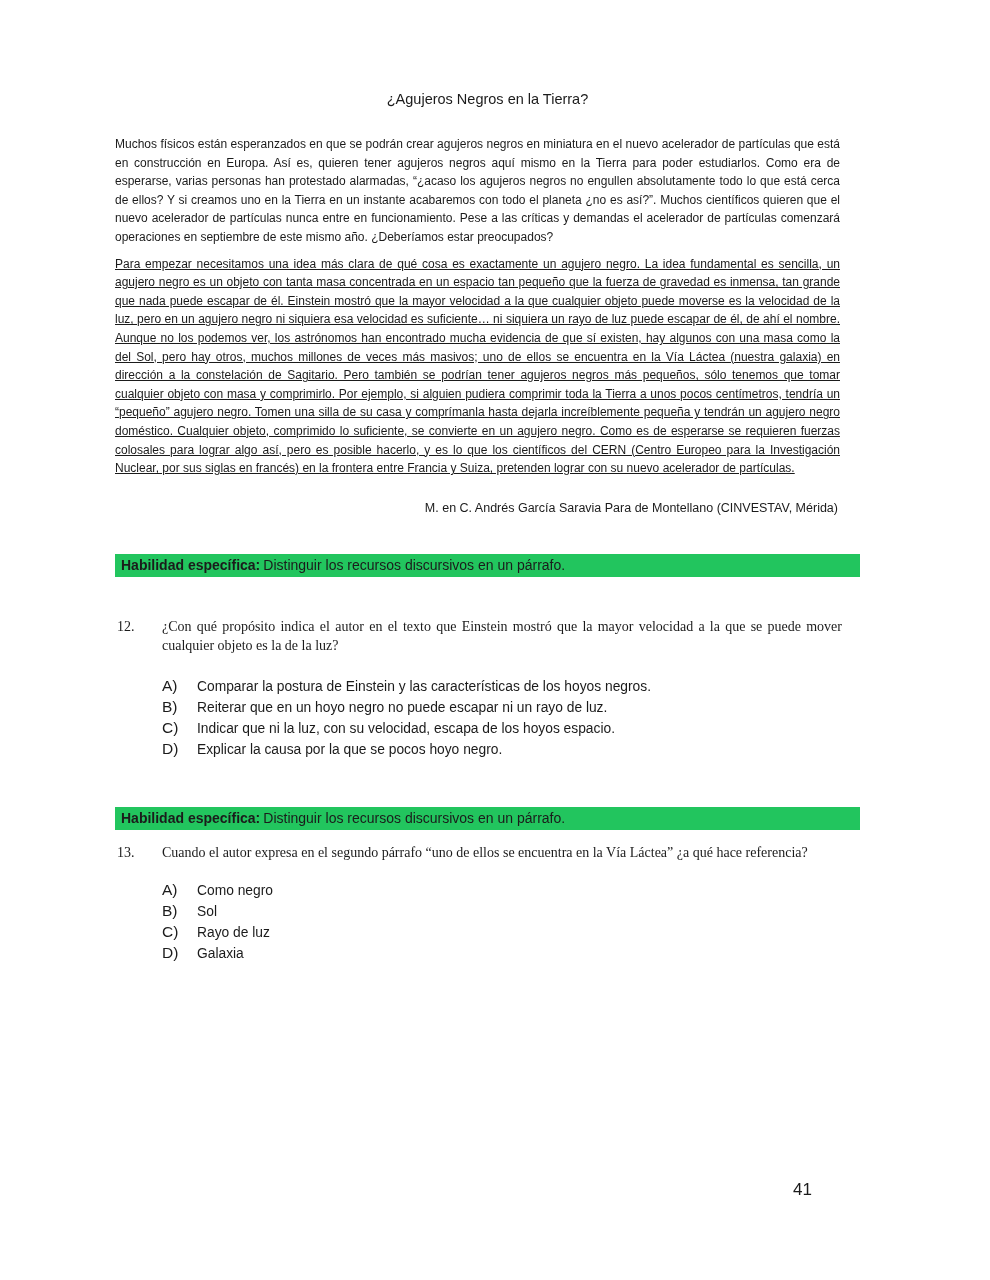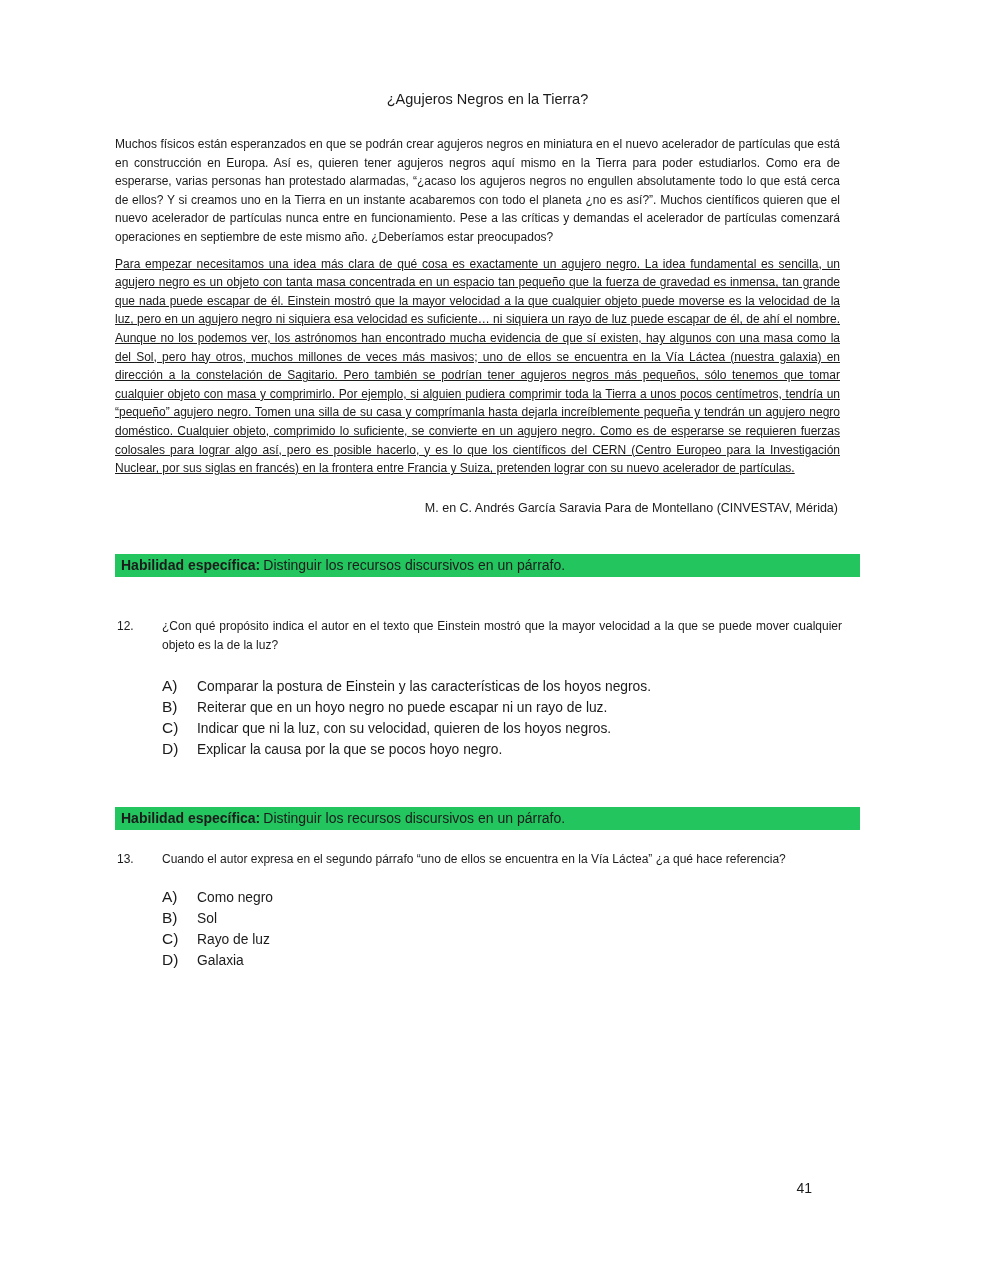--- a/index.html
+++ b/index.html
@@ -47,47 +47,48 @@
     line-height: 17px;
     padding: 3px 6px;
     box-sizing: border-box;
   }
   .banner .bold-label { font-weight: bold; margin-right: 3px; }
   .question {
     margin-top: 40px;
     position: relative;
     padding-left: 47px;
     padding-right: 18px;
-    font-size: 12px;
+    font-size: 14px;
     line-height: 19.5px;
     text-align: justify;
+    font-family: Liberation Serif, serif;
   }
   .qnum {
     position: absolute;
     left: 2px;
     top: 0;
     text-align: left;
   }
   .options { margin-top: 20px; }
   .option {
     display: flex;
     padding-left: 47px;
     line-height: 20px;
     align-items: baseline;
   }
   .opt-letter { width: 35px; flex: none; font-size: 15.5px; }
   .opt-text { font-size: 13.8px; }
   .sec2 .banner { margin-top: 47px; }
-  .sec2 .question { margin-top: 20px; }
+  .sec2 .question { margin-top: 13px; }
   .sec2 .options { margin-top: 18px; }
   .page-number {
     position: absolute;
     top: 1180px;
     right: 178px;
-    font-size: 14px;
+    font-size: 17px;
   }
 </style>
 </head>
 <body>
 
 <div class="page">
   <div class="content">
 
     <div class="doc-title">¿Agujeros Negros en la Tierra?</div>
 
@@ -111,21 +112,21 @@
         <div class="option">
           <span class="opt-letter">A)</span>
           <span class="opt-text">Comparar la postura de Einstein y las características de los hoyos negros.</span>
         </div>
         <div class="option">
           <span class="opt-letter">B)</span>
           <span class="opt-text">Reiterar que en un hoyo negro no puede escapar ni un rayo de luz.</span>
         </div>
         <div class="option">
           <span class="opt-letter">C)</span>
-          <span class="opt-text">Indicar que ni la luz, con su velocidad, quieren de los hoyos negros.</span>
+          <span class="opt-text">Indicar que ni la luz, con su velocidad, escapa de los hoyos espacio.</span>
         </div>
         <div class="option">
           <span class="opt-letter">D)</span>
           <span class="opt-text">Explicar la causa por la que se pocos hoyo negro.</span>
         </div>
       </div>
     </div>
 
     <div class="section sec2">
       <div class="banner">

